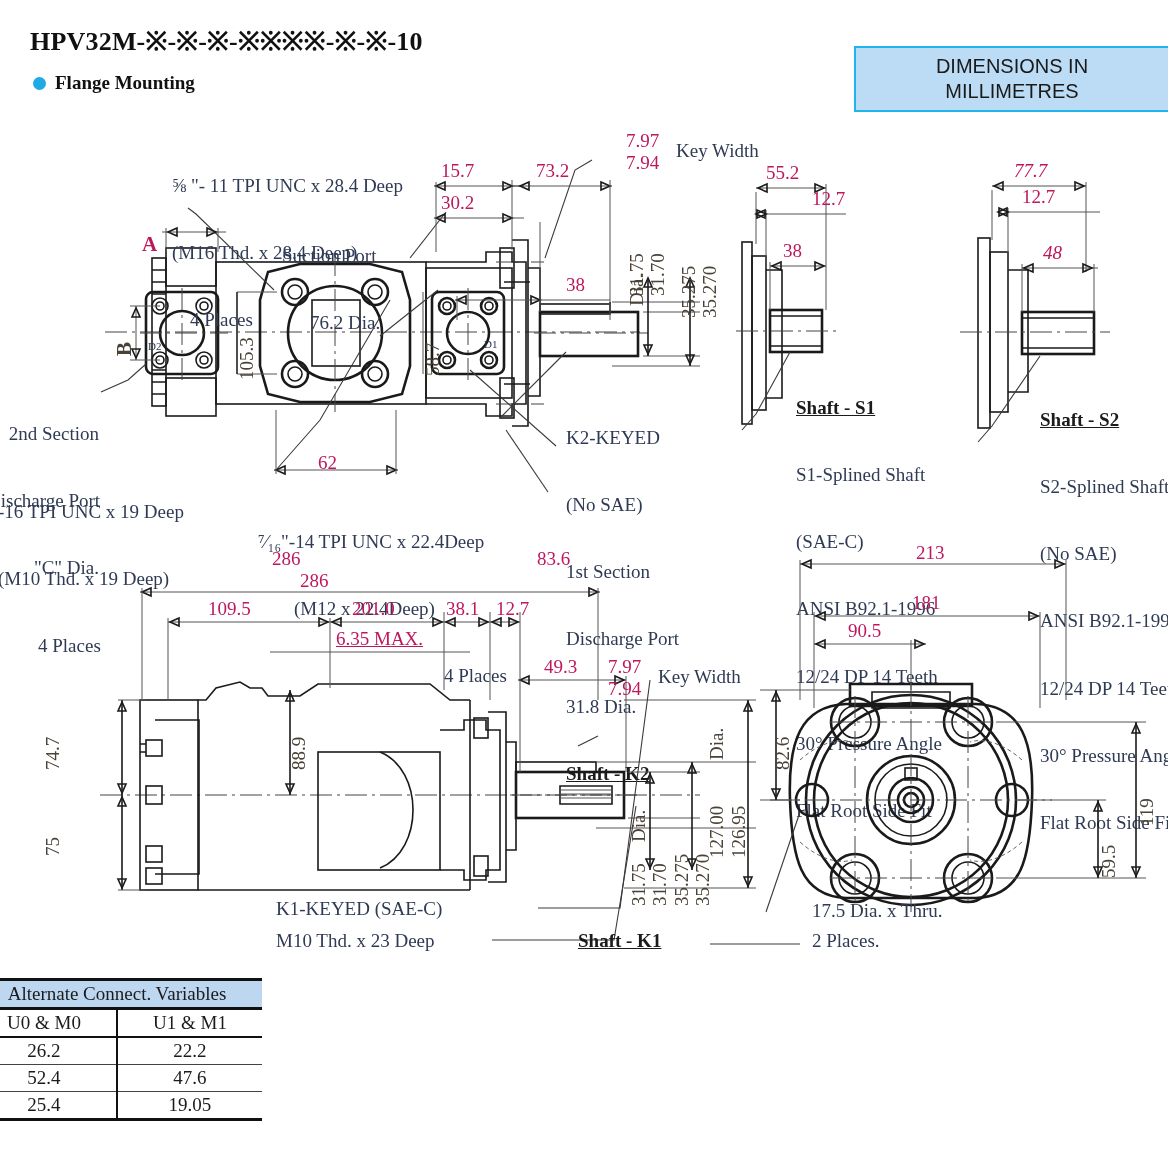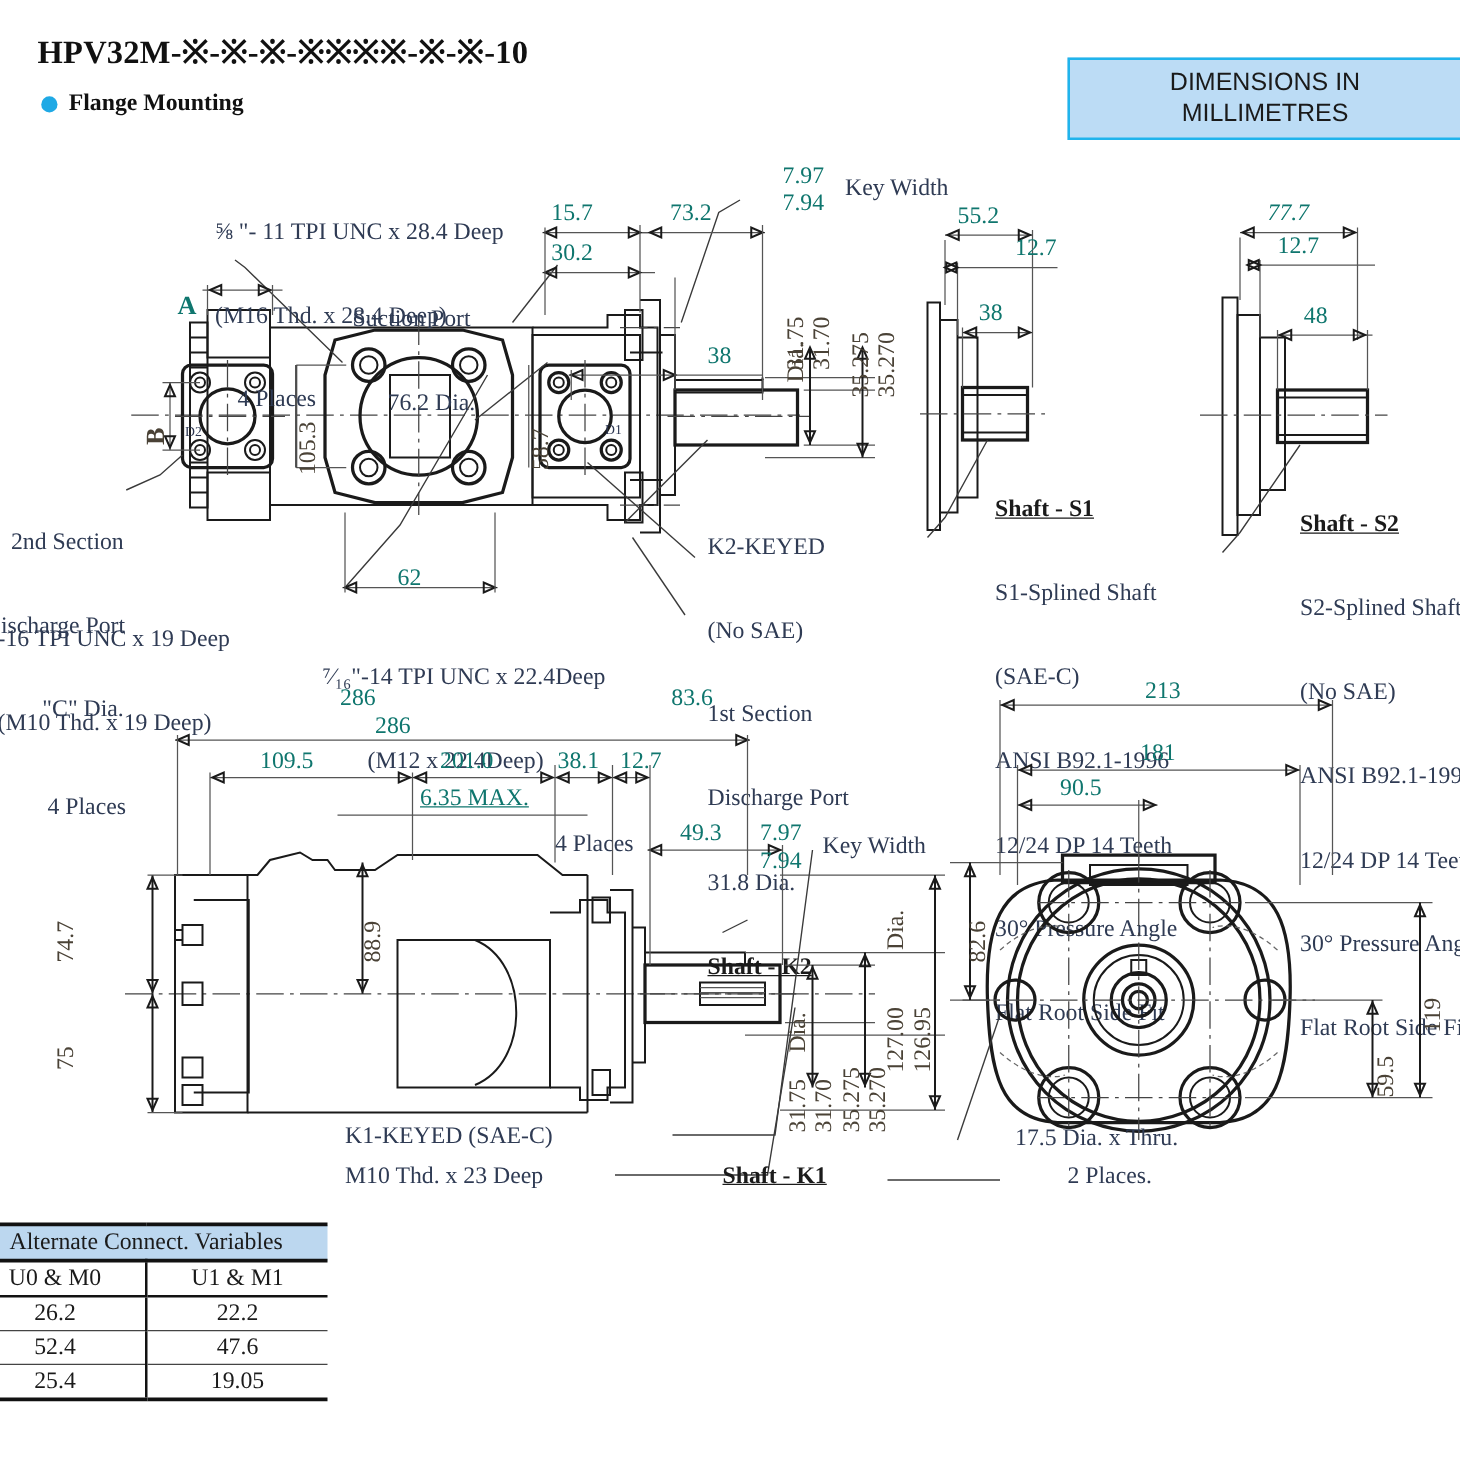--- a/index.html
+++ b/index.html
@@ -10,21 +10,21 @@
   #title{left:30px;top:22px;font-size:26px;font-weight:bold;letter-spacing:.2px;white-space:nowrap;}
   #bullet-row{left:33px;top:72px;display:flex;align-items:center;gap:9px;}
   #bullet{width:13px;height:13px;border-radius:50%;background:#1fa9e5;}
   #bullet-label{font-size:19px;font-weight:bold;}
   #dim-box{left:854px;top:46px;width:312px;height:62px;background:#bcdcf5;
            border:2px solid #20b4ec;display:flex;flex-direction:column;
            align-items:center;justify-content:center;line-height:1.25;}
   #dim-box span{font-family:"Liberation Sans",sans-serif;font-size:20px;color:#1a1a1a;}
   
   .note{font-size:19px;line-height:1.18;color:#2f3b54;white-space:pre;}
-  .dim{font-size:19px;color:#0f766e;white-space:nowrap;}
+  .dim{font-size:19px;color:#be185d;white-space:nowrap;}
   .dimv{font-size:19px;color:#4a4236;white-space:nowrap;
         transform-origin:0 0;transform:rotate(-90deg);}
   .ul{text-decoration:underline;font-weight:bold;color:#1b1b1b;}
   .bold{font-weight:bold;}
   .tiny{font-size:11px;color:#2b3550;}
   
   svg{position:absolute;left:0;top:0;overflow:visible;}
   .ln{stroke:#1a1a1a;fill:none;stroke-width:1.6;}
   .ln2{stroke:#1a1a1a;fill:none;stroke-width:2.6;}
   .thin{stroke:#555;fill:none;stroke-width:1;}
@@ -316,21 +316,21 @@
       <path d="M1084 186 l-9 -4 v8 Z"></path>
     <path d="M998 212 l9 -4 v8 Z"></path>
       <path d="M1008 212 l-9 -4 v8 Z"></path>
     <path d="M1024 268 l9 -4 v8 Z"></path>
       <path d="M1092 268 l-9 -4 v8 Z"></path>
   </g>
   <path class="lead" d="M978 442 L992 426 L1040 356"></path>
 </svg>
 <div class="abs dim" style="left:1014px;top:160px;font-style:italic;">77.7</div>
 <div class="abs dim" style="left:1022px;top:186px;">12.7</div>
-<div class="abs dim" style="left:1043px;top:242px;">48</div>
+<div class="abs dim" style="left:1043px;top:242px;font-style:italic;">48</div>
 <div class="abs note" style="left:1040px;top:364px;">
   <div class="ul">Shaft - S2</div>
   <div>S2-Splined Shaft</div>
   <div>(No SAE)</div>
   <div>ANSI B92.1-1996</div>
   <div>12/24 DP 14 Teeth</div>
   <div>30° Pressure Angle</div>
   <div>Flat Root Side Fit</div>
 </div>
 
@@ -555,21 +555,21 @@
   <path class="lead" d="M766 912 L800 812"></path>
   <path class="lead" d="M710 944 L800 944"></path>
 </svg>
 <div class="abs dim" style="left:916px;top:542px;">213</div>
 <div class="abs dim" style="left:912px;top:592px;">181</div>
 <div class="abs dim" style="left:848px;top:620px;">90.5</div>
 <div class="abs dimv" style="left:772px;top:770px;">82.6</div>
 <div class="abs dimv" style="left:1136px;top:826px;">119</div>
 <div class="abs dimv" style="left:1098px;top:878px;">59.5</div>
 <div class="abs note" style="left:812px;top:900px;">17.5 Dia. x Thru.</div>
-<div class="abs note" style="left:812px;top:930px;margin-left:42px;">2 Places.</div>
+<div class="abs note" style="left:812px;top:930px;">2 Places.</div>
 
 <table id="tbl" class="abs">
   <tbody>
       <tr>
     <th class="hdr" colspan="2">Alternate Connect. Variables</th>
   </tr>
   <tr>
     <td class="sub">U0 &amp; M0</td>
     <td class="sub vl">U1 &amp; M1</td>
   </tr>

